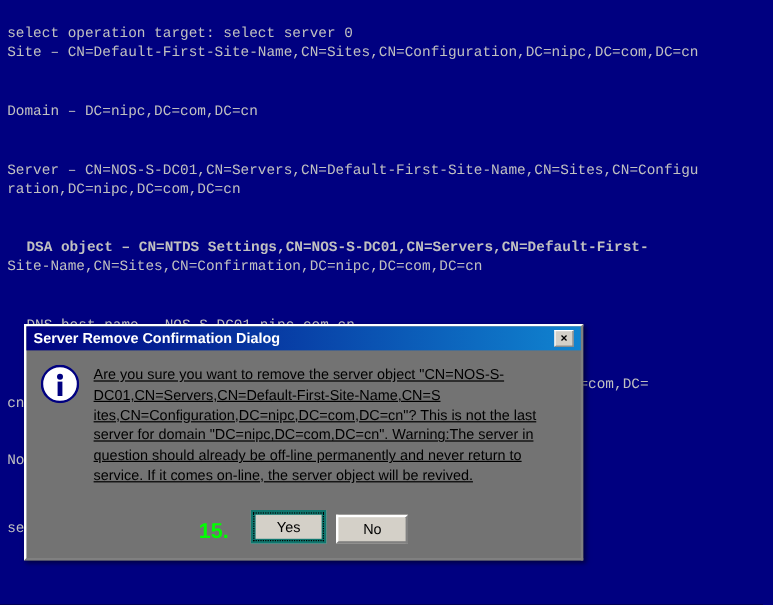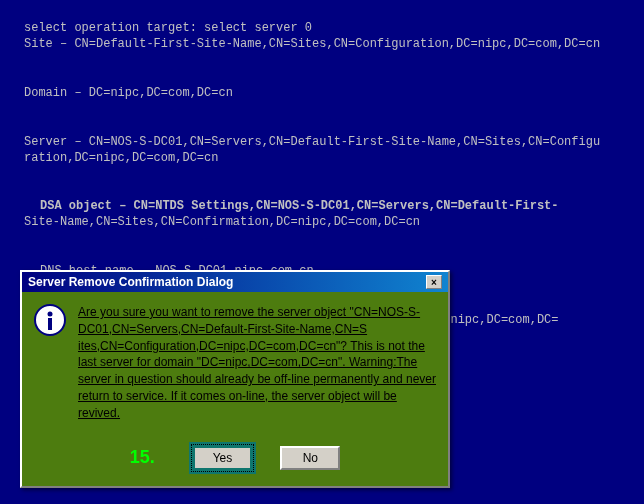--- a/index.html
+++ b/index.html
@@ -11,21 +11,21 @@
       font-size: 12px;
       color: #c0c0c0;
       overflow: hidden;
       position: relative;
     }
 
     .terminal {
       width: 644px;
       height: 504px;
       background: #000080;
-      padding: 4px 24px;
+      padding: 4px 6px;
       overflow: hidden;
       position: relative;
     }
 
     .terminal-text {
       color: #c0c0c0;
       font-size: 12px;
       line-height: 1.35;
       white-space: pre-wrap;
       word-break: break-all;
@@ -42,22 +42,22 @@
       font-family: Arial, sans-serif;
       font-size: 18px;
       font-weight: bold;
     }
 
     
     .dialog-overlay {
       position: absolute;
       top: 270px;
       left: 20px;
-      width: 430px;
-      background: #4d7c0f;
+      width: 466px;
+      background: #737373;
       border: 2px solid #fff;
       border-right-color: #808080;
       border-bottom-color: #808080;
       box-shadow: 2px 2px 4px rgba(0,0,0,0.5);
       font-family: Arial, sans-serif;
       font-size: 12px;
       color: #000;
     }
 
     .dialog-titlebar {
@@ -103,23 +103,23 @@
       font-size: 12px;
       line-height: 1.4;
       color: #000;
       flex: 1;
       text-decoration: underline;
     }
 
     .dialog-footer {
       display: flex;
       justify-content: center;
-      gap: 24px;
+      gap: 8px;
       padding: 8px 12px 12px;
-      align-items: center;
+      align-items: flex-end;
     }
 
     .step-number-dialog {
       color: #00ff00;
       font-family: Arial, sans-serif;
       font-size: 18px;
       font-weight: bold;
       margin-right: 10px;
     }
 
@@ -130,21 +130,21 @@
       border-bottom-color: #808080;
       padding: 3px 18px;
       font-size: 12px;
       cursor: pointer;
       font-family: Arial, sans-serif;
       min-width: 60px;
       text-align: center;
     }
 
     .dialog-btn.focused {
-      border: 6px solid #0f766e;
+      border: 4px solid #0f766e;
       outline: 1px dotted #000;
       outline-offset: -3px;
     }
   </style>
 </head>
 <body>
 
 <div class="terminal">
 
   <div class="terminal-text">

